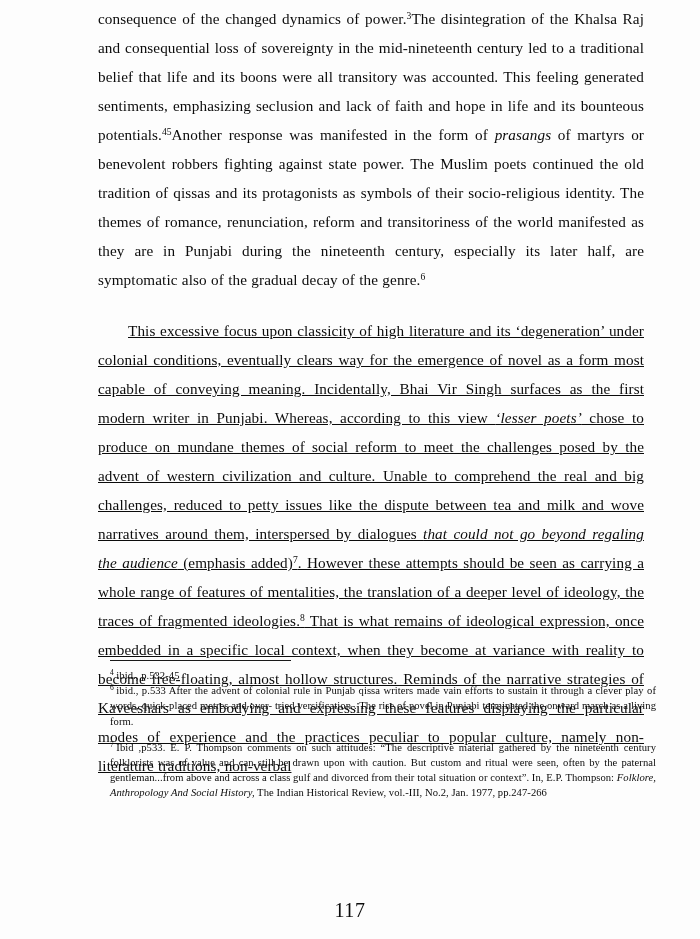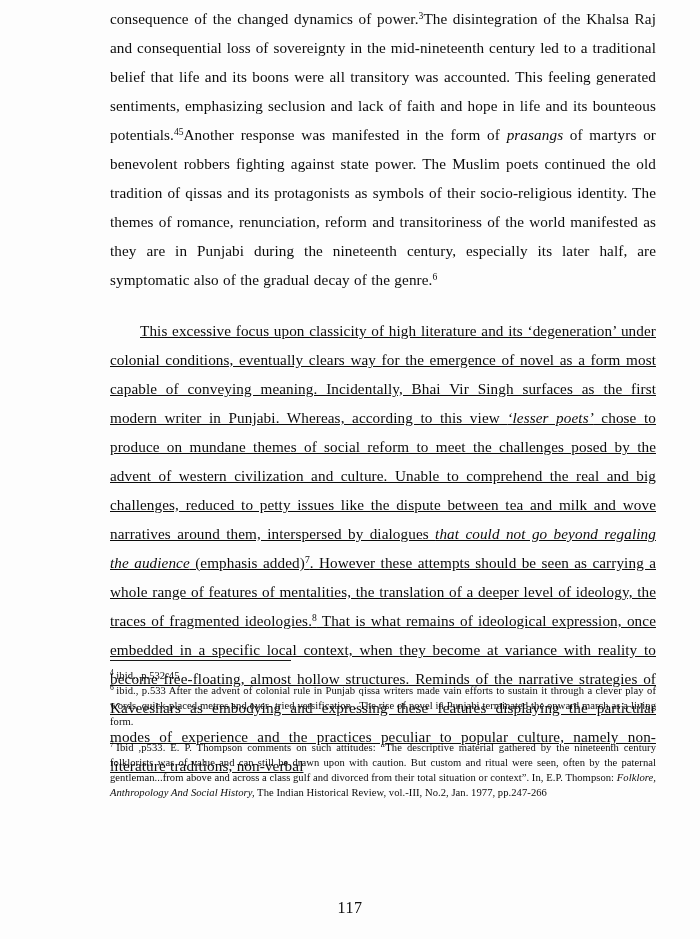--- a/index.html
+++ b/index.html
@@ -14,21 +14,21 @@
     background: #fdfdfd;
     box-sizing: border-box;
     font-family: "Liberation Serif", "DejaVu Serif", serif;
     color: #0b0b0b;
     overflow: hidden;
   }
 
   
   .body-block {
     position: absolute;
-    left: 110px;
+    left: 98px;
     top: 4px;
     width: 546px;
   }
   .para {
     margin: 0;
     font-size: 15.2px;
     line-height: 29px;
     text-align: justify;
     text-justify: inter-word;
     letter-spacing: .1px;
@@ -87,21 +87,21 @@
     margin-top: 11px;
   }
 
   
   .page-number {
     position: absolute;
     left: 0;
     right: 0;
     top: 899px;
     text-align: center;
-    font-size: 16px;
+    font-size: 20px;
     letter-spacing: .6px;
   }
 </style>
 </head>
 <body>
 
 <div class="page">
 
   <div class="body-block">
       <p class="para"><span>consequence of the changed dynamics of power.</span><sup>3</sup><span>The disintegration of the Khalsa Raj and consequential loss of sovereignty in the mid-nineteenth century led to a traditional belief that life and its boons were all transitory was accounted. This feeling generated sentiments, emphasizing seclusion and lack of faith and hope in life and its bounteous potentials.</span><sup>45</sup><span>Another response was manifested in the form of </span><i>prasangs</i><span> of martyrs or benevolent robbers fighting against state power. The Muslim poets continued the old tradition of qissas and its protagonists as symbols of their socio-religious identity. The themes of romance, renunciation, reform and transitoriness of the world manifested as they are in Punjabi during the nineteenth century, especially its later half, are symptomatic also of the gradual decay of the genre.</span><sup>6</sup></p>

